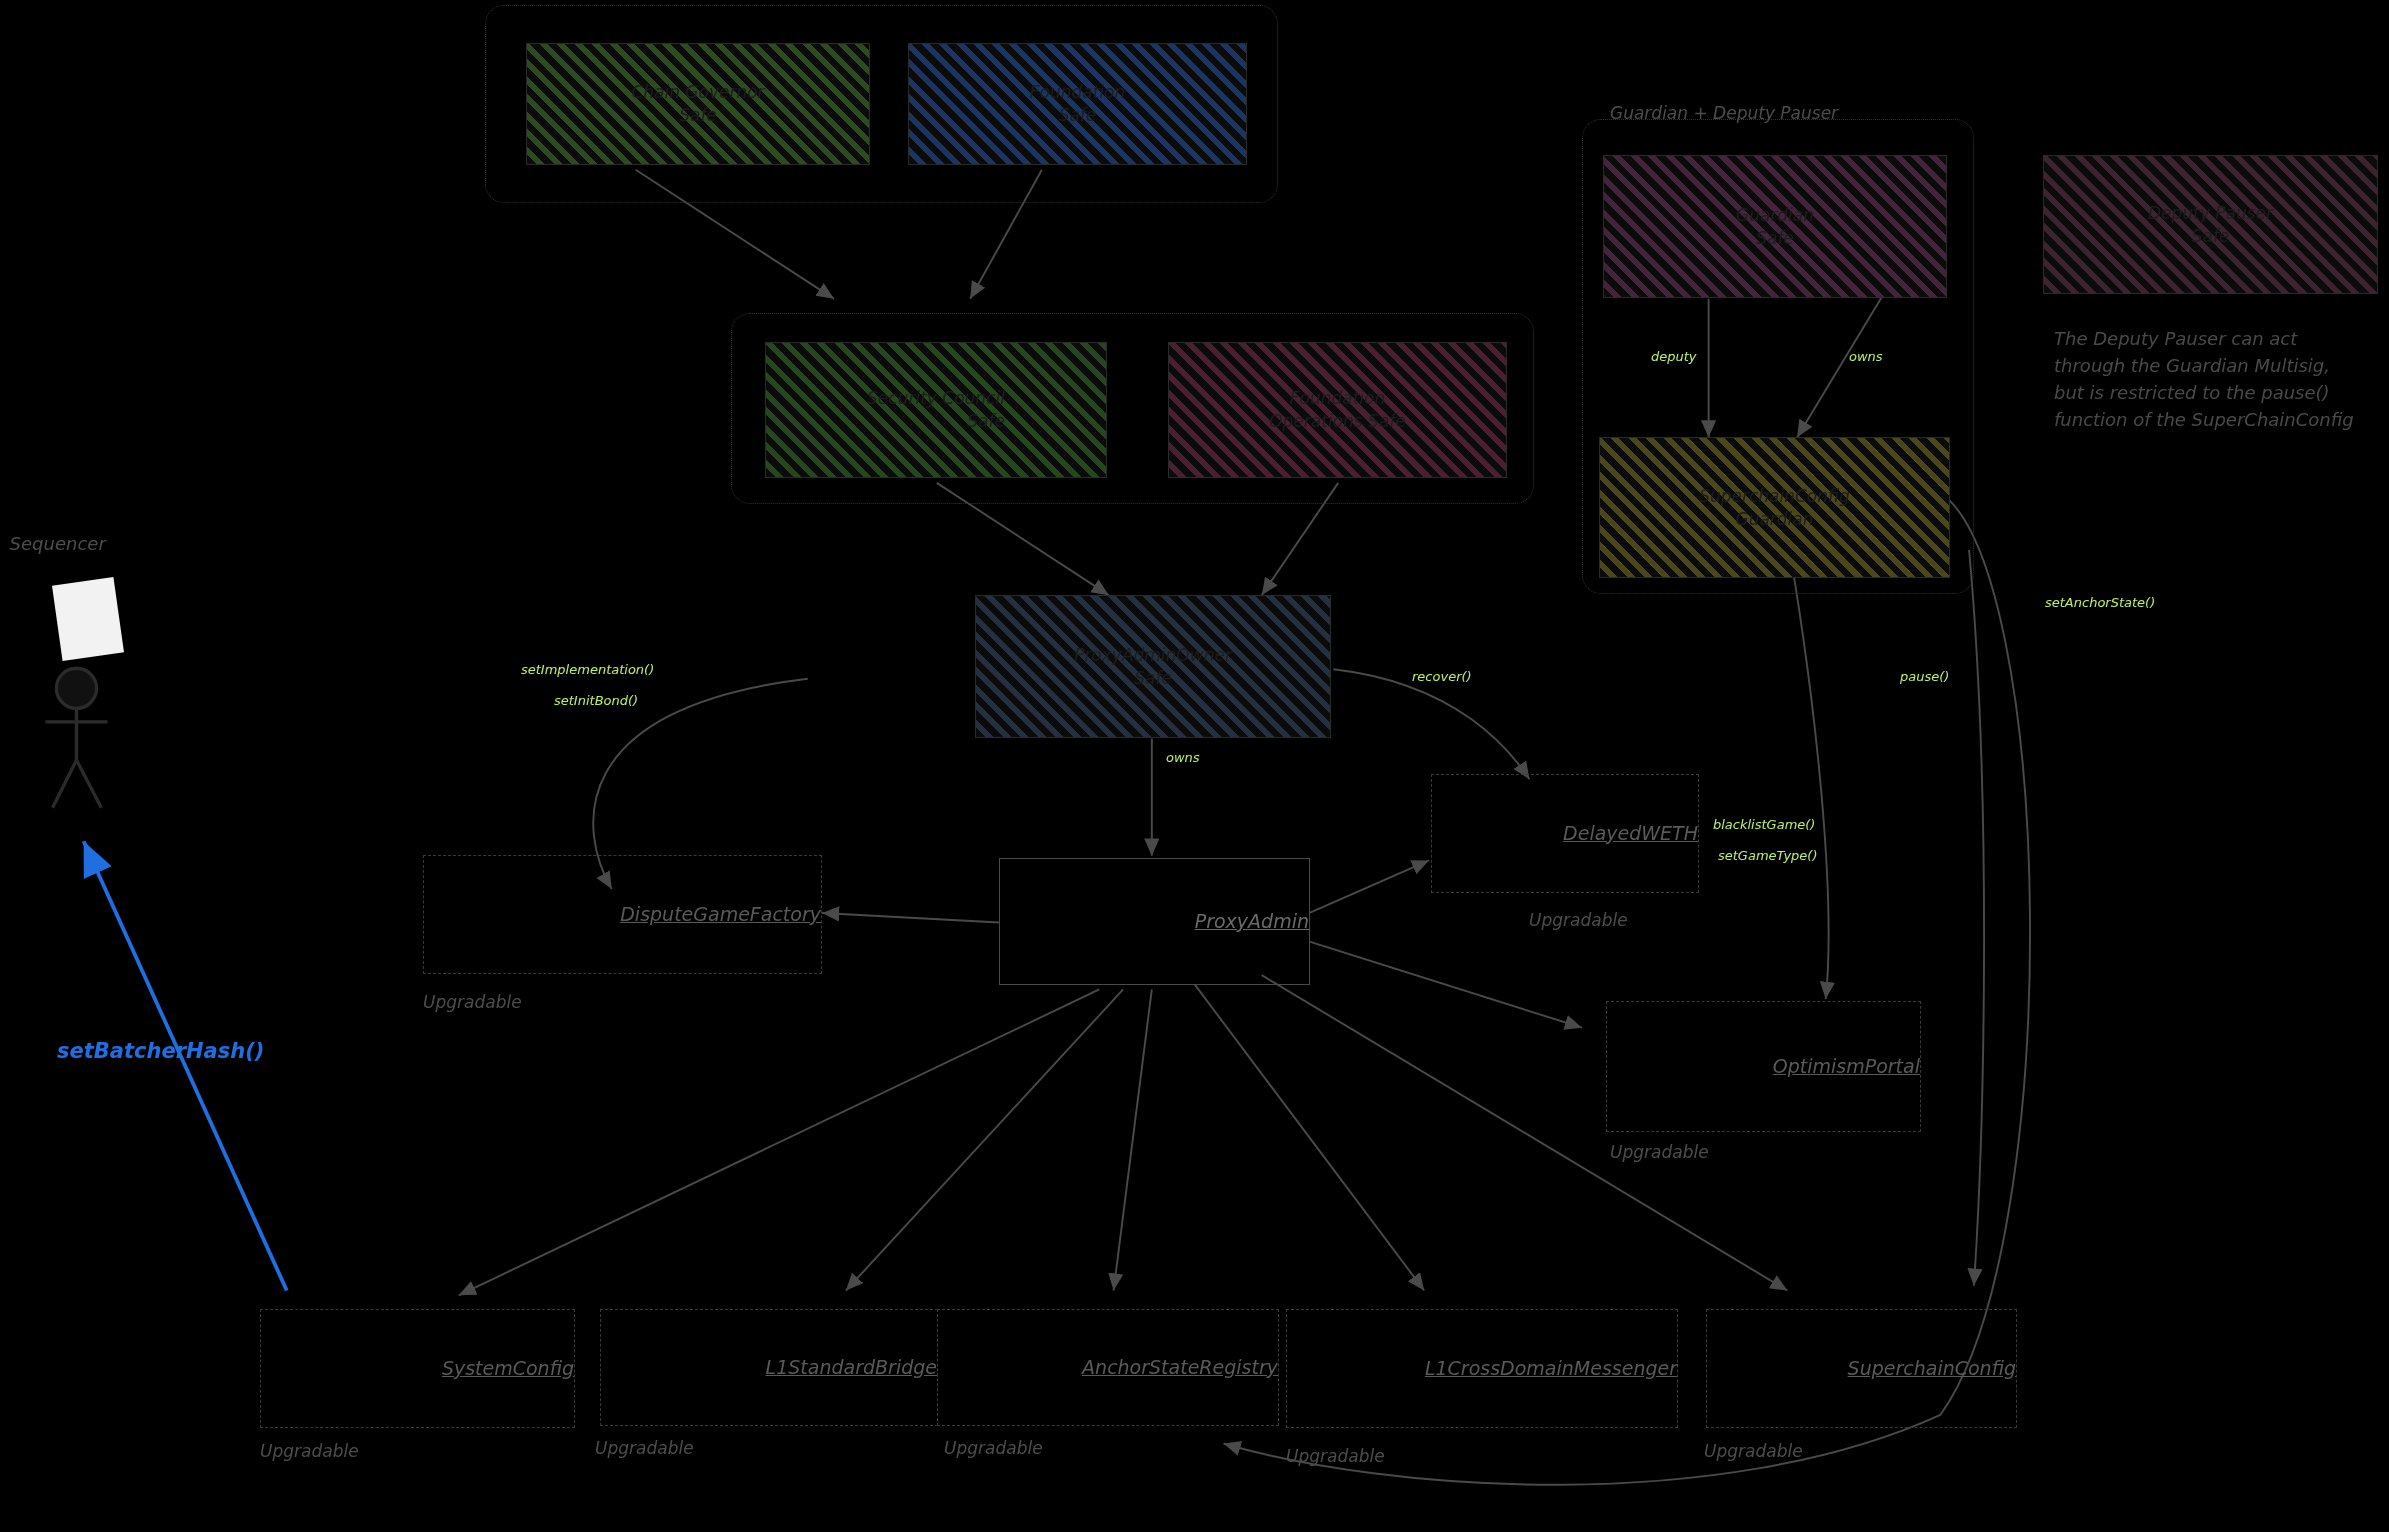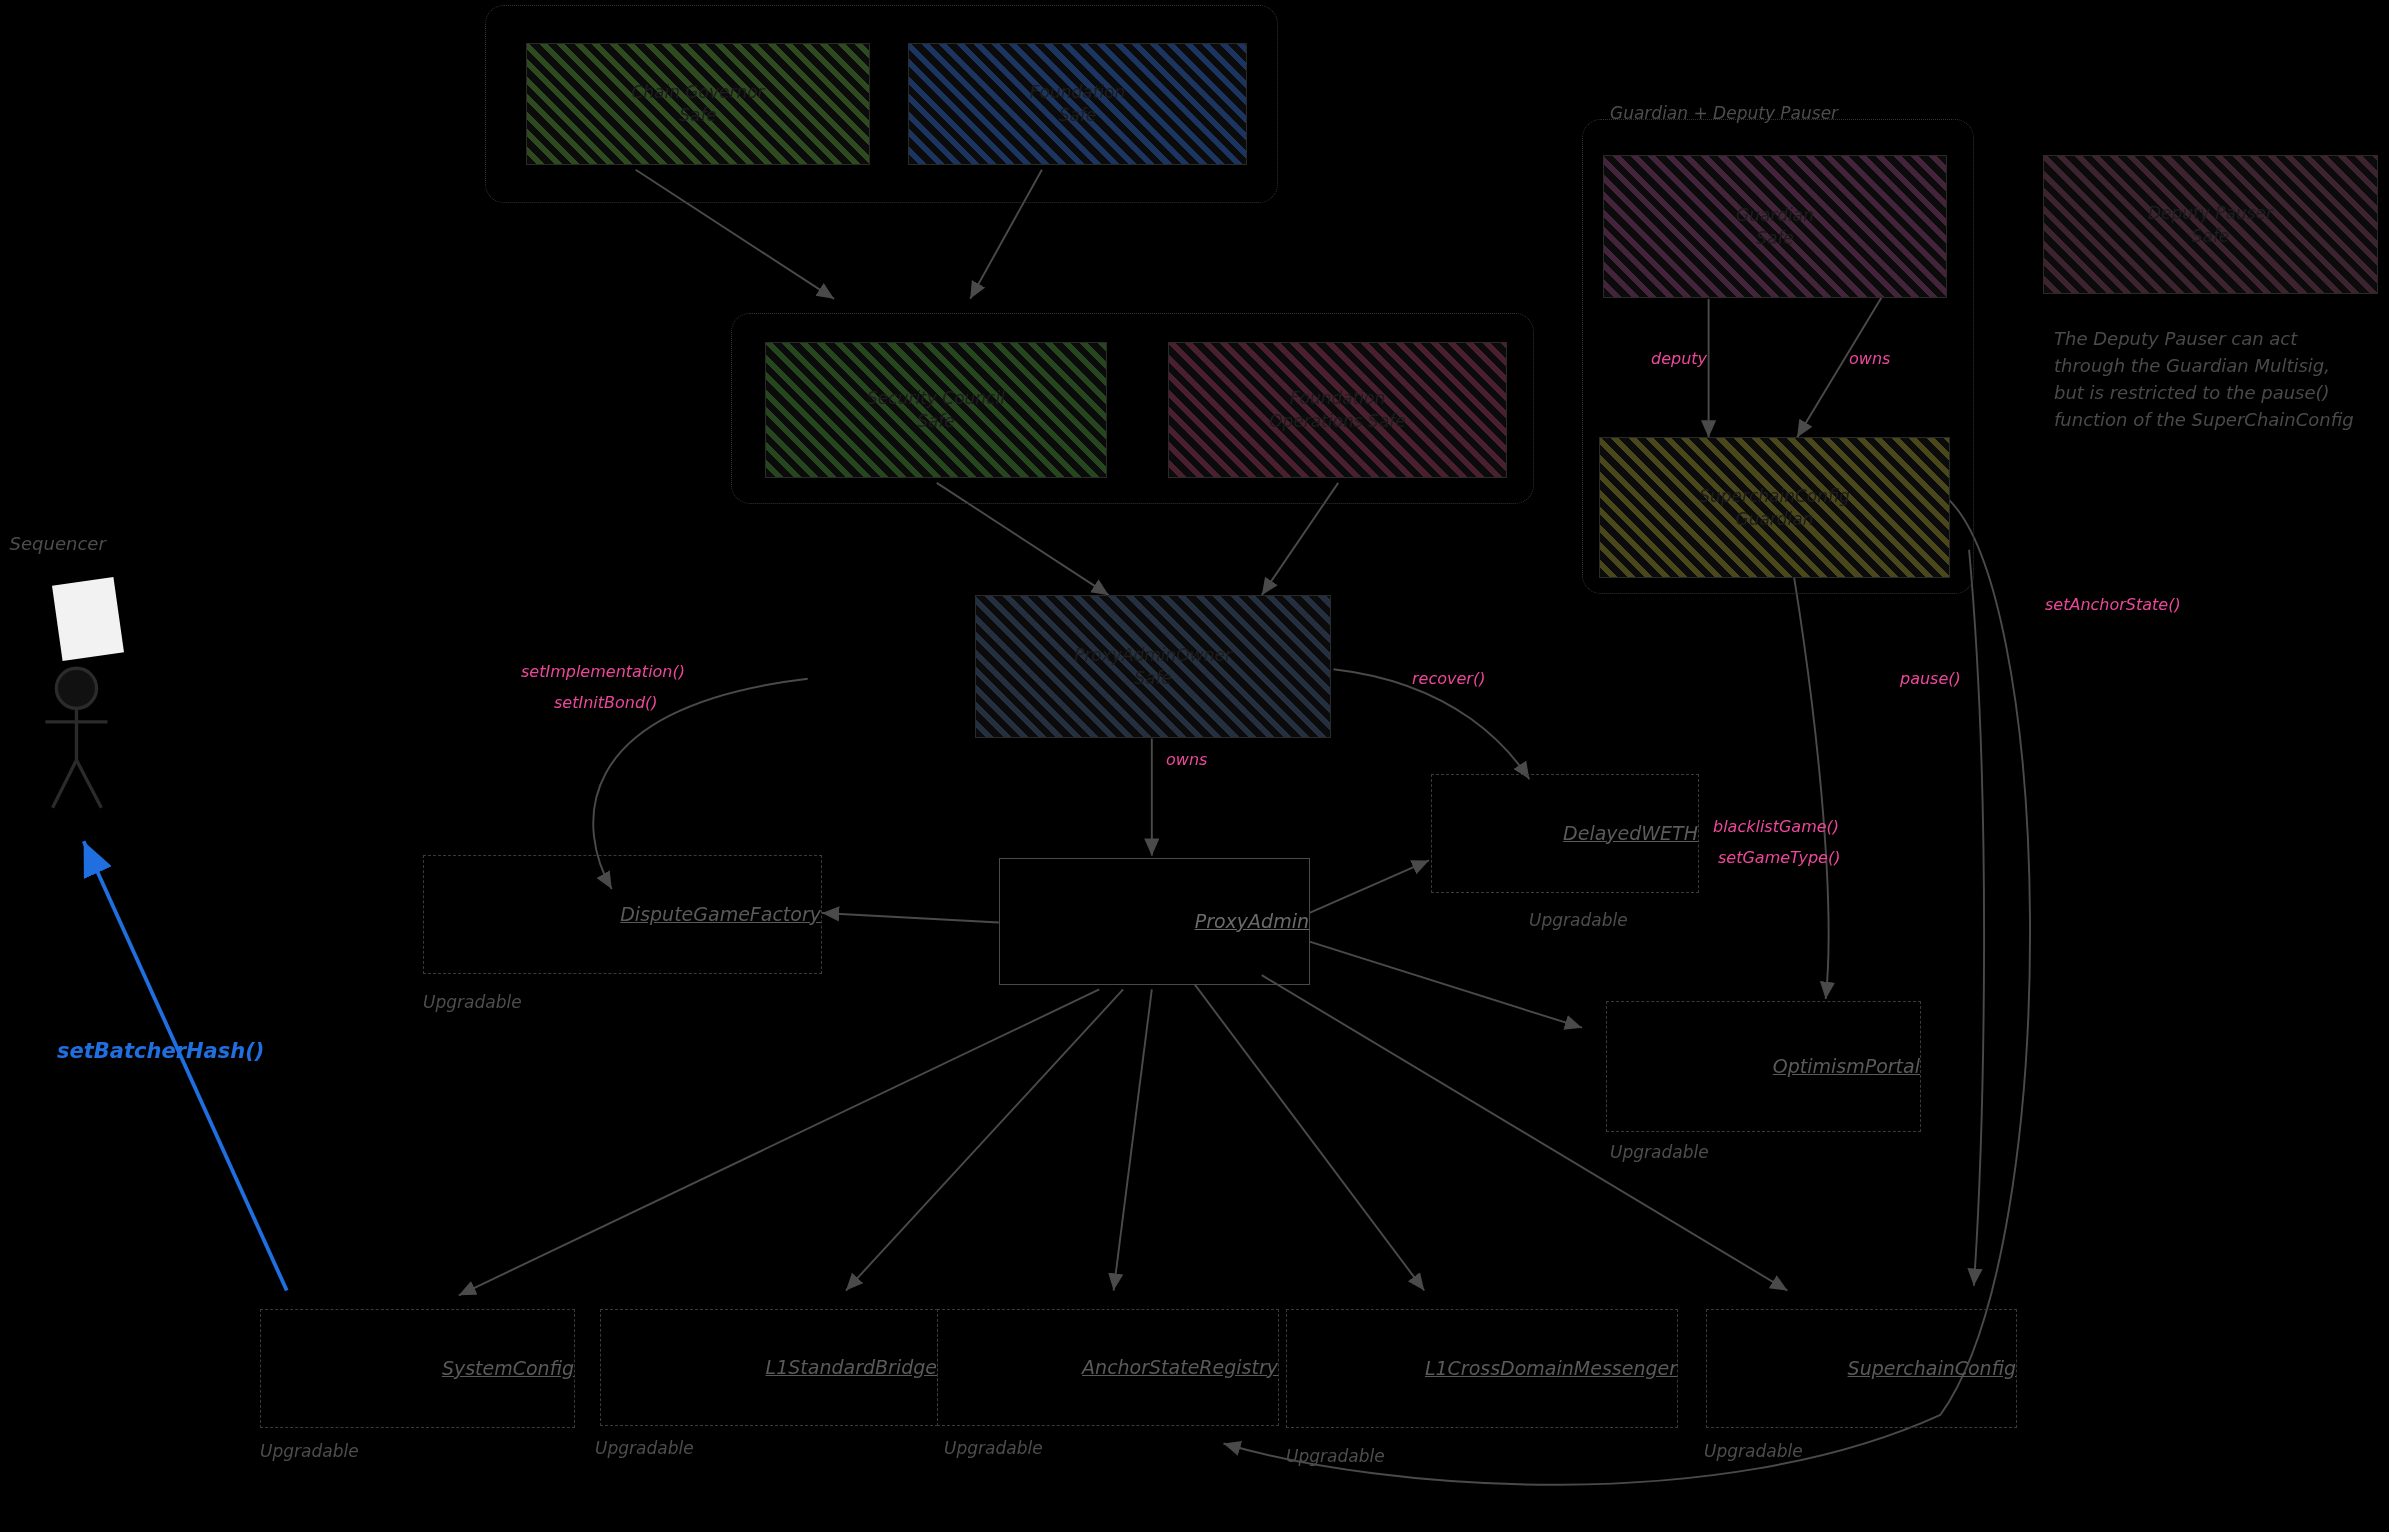--- a/index.html
+++ b/index.html
@@ -10,21 +10,21 @@
 
   .node{position:absolute;box-sizing:border-box;display:flex;align-items:center;
         justify-content:flex-end;text-align:center;line-height:1.35;text-decoration:underline;}
   .dashed{border:1.4px dashed #3a3a3a;color:#5a5a5a;font-size:19px;font-style:italic;}
   .solid{border:1.4px solid #4a4a4a;color:#6a6a6a;font-size:19px;font-style:italic;}
   .hatch{position:absolute;box-sizing:border-box;border:1.4px solid #2a2a2a;
          display:flex;align-items:center;justify-content:center;text-align:center;
          font-size:17px;font-style:italic;color:#1d1d1d;line-height:1.35;overflow:hidden;}
   .group{position:absolute;box-sizing:border-box;border:1.4px dotted #333;border-radius:19px;}
   .caption{position:absolute;font-size:17px;font-style:italic;color:#4d4d4d;white-space:nowrap;}
-  .edgelabel{position:absolute;font-size:16px;font-style:italic;color:#ec4899;white-space:pre;}
+  .edgelabel{position:absolute;font-size:13px;font-style:italic;color:#bef264;white-space:pre;}
   .note{position:absolute;font-size:18px;font-style:italic;color:#4a4a4a;line-height:1.5;white-space:pre;margin-left:16px;}
   .blue{color:#1f6fe0;}
   .seqlabel{position:absolute;font-size:18px;font-style:italic;color:#4d4d4d;}
   .papersheet{position:absolute;background:#f2f2f2;transform:rotate(-8deg);}
 </style>
 </head>
 <body>
 
 <div class="stage">
 
@@ -89,21 +89,21 @@
 Safe</span>
   </div>
 
   <div class="hatch" style="left:908px;top:43px;width:339px;height:122px;
        background:repeating-linear-gradient(45deg,#0b0b0b 0 6.7px,#1c3560 6.7px 12.4px);">
     <span style="white-space:pre-line">Foundation
 Safe</span>
   </div>
 
   <div class="hatch" style="left:765px;top:342px;width:342px;height:136px;
-       background:repeating-linear-gradient(45deg,#0b0b0b 0 6.7px,#26461d 6.7px 12.4px);">
+       background:repeating-linear-gradient(45deg,#0b0b0b 0 6.7px,#26461d 6.7px 12.4px);text-align:right;">
     <span style="white-space:pre-line">Security Council
 Safe</span>
   </div>
 
   <div class="hatch" style="left:1168px;top:342px;width:339px;height:136px;
        background:repeating-linear-gradient(45deg,#0b0b0b 0 6.7px,#4a2030 6.7px 12.4px);">
     <span style="white-space:pre-line">Foundation
 Operations Safe</span>
   </div>
 

